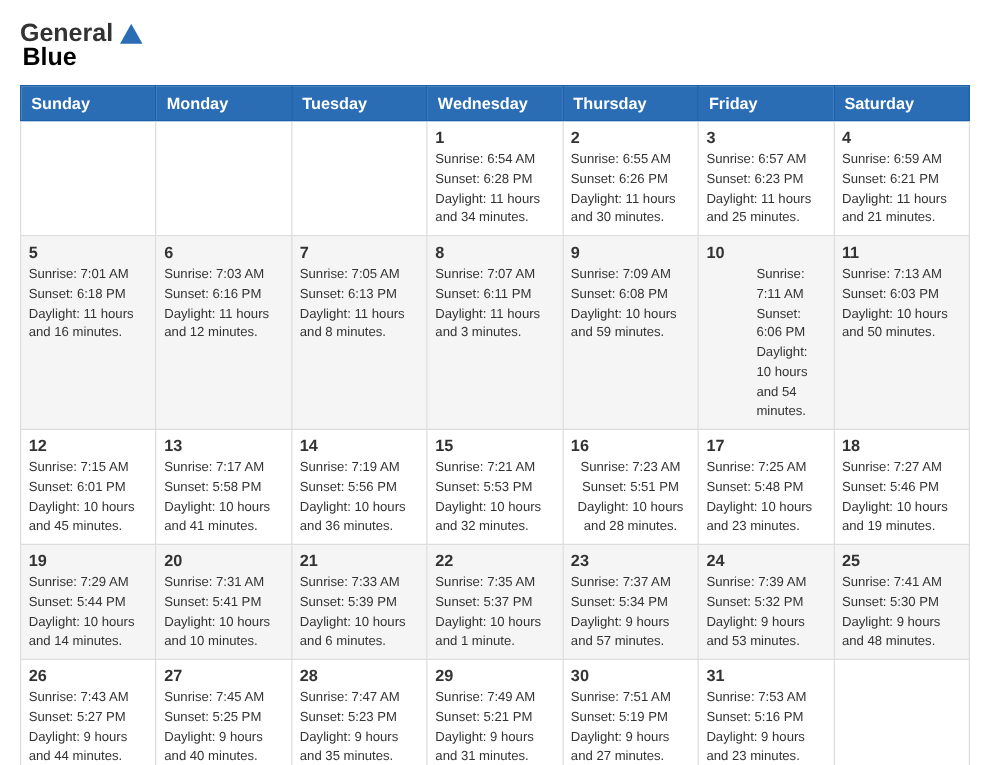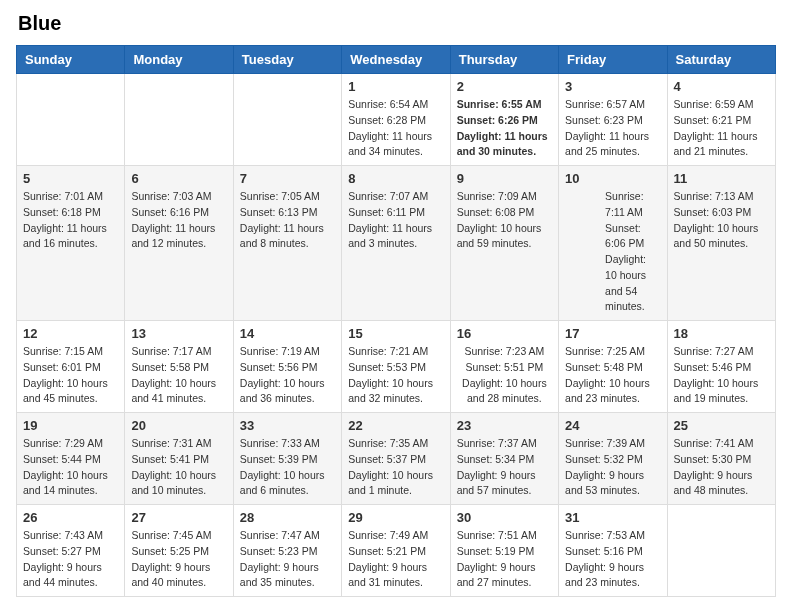--- a/index.html
+++ b/index.html
@@ -77,20 +77,26 @@
     }
     .empty-cell {
       background: #f9f9f9;
     }
   </style>
 </head>
 <body>
 
 <div class="header-area">
   <div class="logo">
+    <div class="logo-row">
+      <span style="font-size:20px;font-weight:bold;color:#333;">General</span>
+      <svg width="22" height="22" viewBox="0 0 22 22" style="margin-left:2px;">
+        <polygon points="11,2 20,18 2,18" fill="#2a6db5"></polygon>
+      </svg>
+    </div>
     <span style="font-size:20px;font-weight:bold;color:#000000;margin-top:-4px;margin-left:2px;">Blue</span>
   </div>
   <div class="title-area">
     <div class="month-title"></div>
     <div class="location-title"></div>
   </div>
 </div>
 
 <table class="calendar">
   <thead>
@@ -111,21 +117,21 @@
         <td class="empty-cell"></td>
         <td>
           <div class="day-num">1</div>
           <div class="day-info" style="white-space: pre-line;">Sunrise: 6:54 AM
 Sunset: 6:28 PM
 Daylight: 11 hours
 and 34 minutes.</div>
         </td>
         <td>
           <div class="day-num">2</div>
-          <div class="day-info" style="white-space: pre-line; font-weight: bold;">Sunrise: 6:55 AM
+          <div class="day-info" style="white-space: pre-line;">Sunrise: 6:55 AM
 Sunset: 6:26 PM
 Daylight: 11 hours
 and 30 minutes.</div>
         </td>
         <td>
           <div class="day-num">3</div>
           <div class="day-info" style="white-space: pre-line;">Sunrise: 6:57 AM
 Sunset: 6:23 PM
 Daylight: 11 hours
 and 25 minutes.</div>
@@ -249,21 +255,21 @@
 and 14 minutes.</div>
         </td>
         <td>
           <div class="day-num">20</div>
           <div class="day-info" style="white-space: pre-line;">Sunrise: 7:31 AM
 Sunset: 5:41 PM
 Daylight: 10 hours
 and 10 minutes.</div>
         </td>
         <td>
-          <div class="day-num">33</div>
+          <div class="day-num">21</div>
           <div class="day-info" style="white-space: pre-line;">Sunrise: 7:33 AM
 Sunset: 5:39 PM
 Daylight: 10 hours
 and 6 minutes.</div>
         </td>
         <td>
           <div class="day-num">22</div>
           <div class="day-info" style="white-space: pre-line;">Sunrise: 7:35 AM
 Sunset: 5:37 PM
 Daylight: 10 hours

